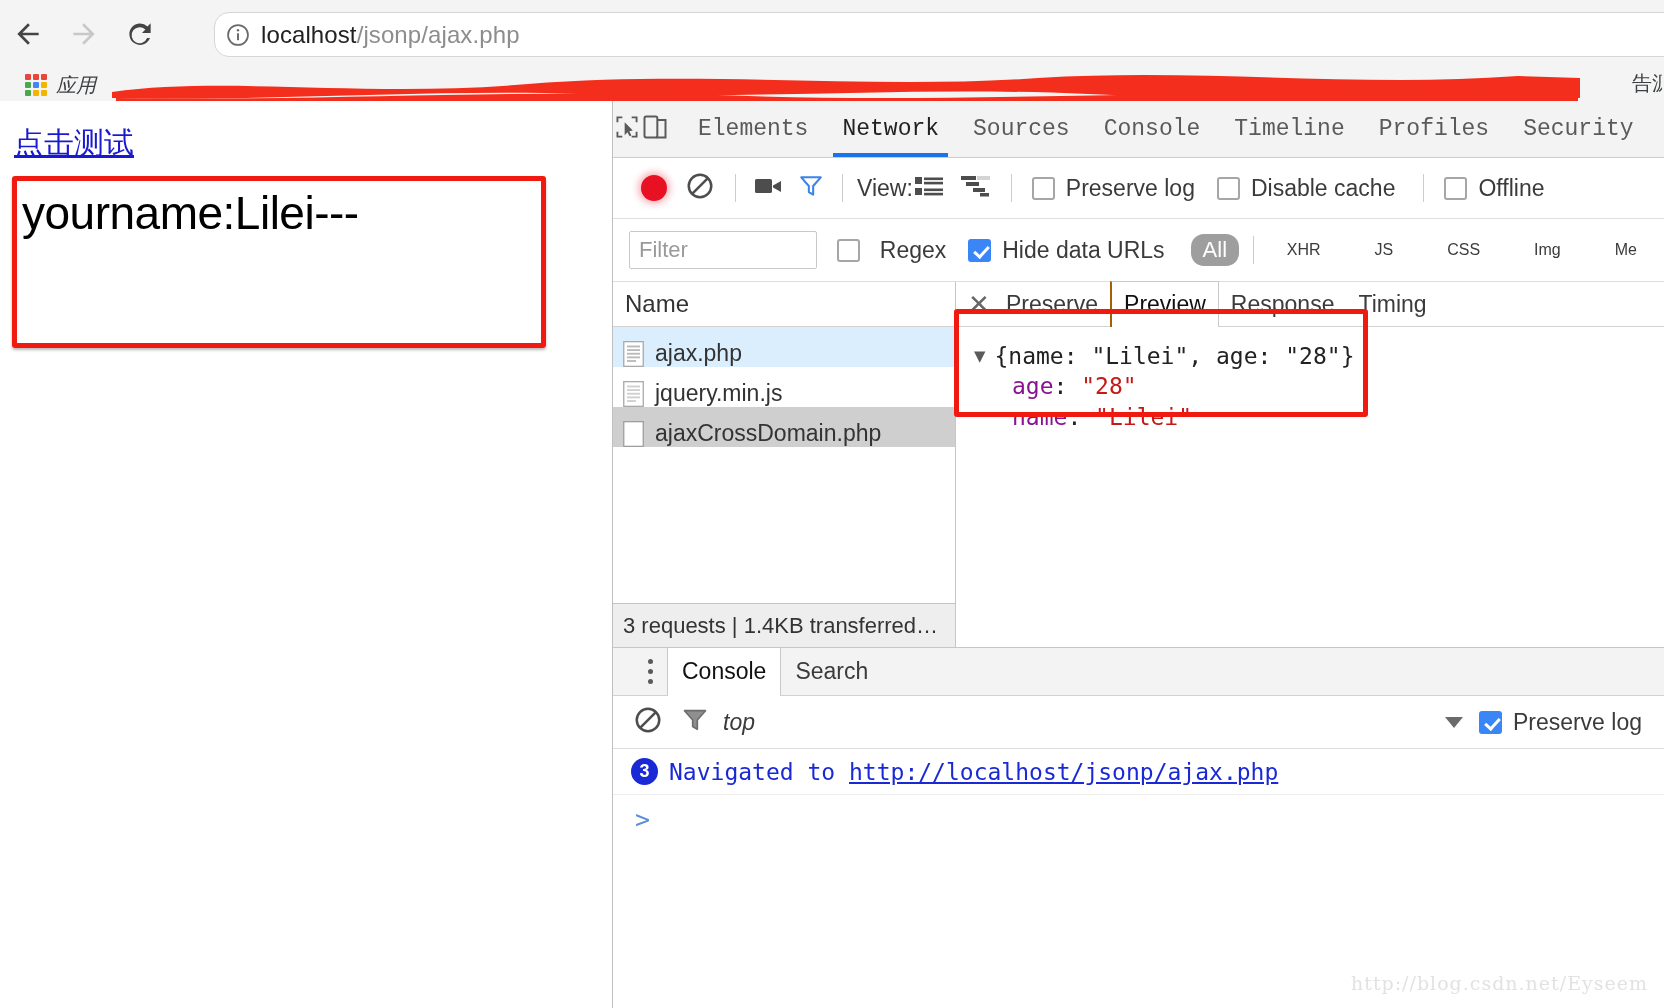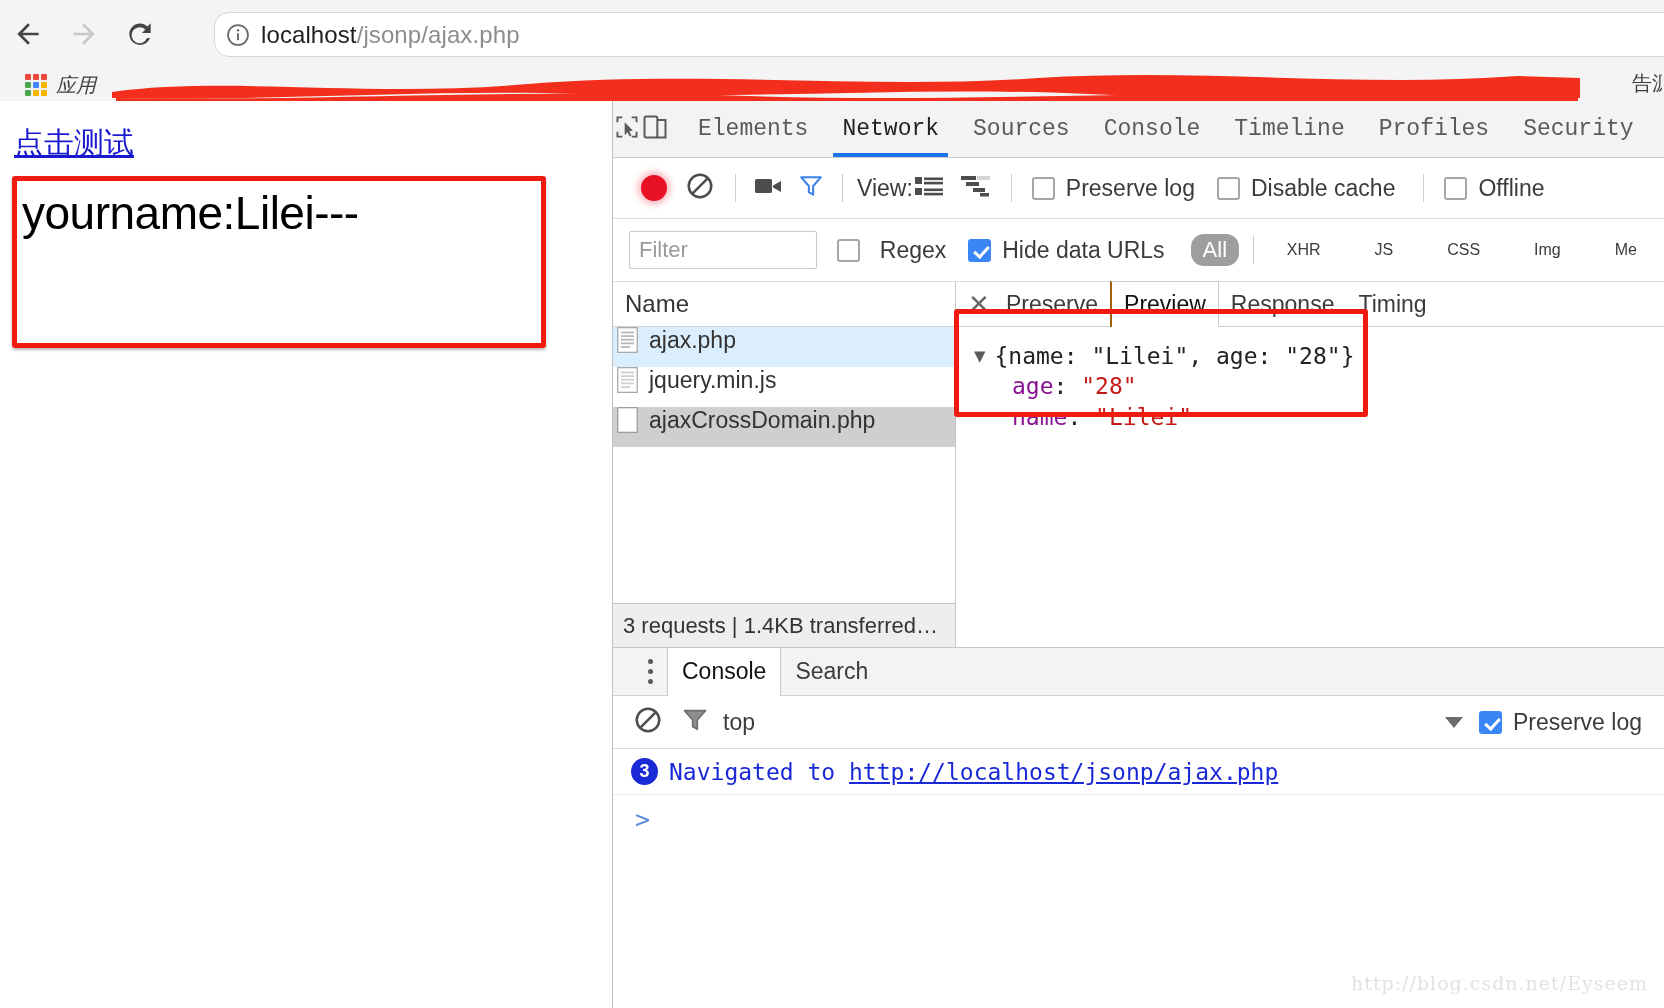--- a/index.html
+++ b/index.html
@@ -82,21 +82,21 @@
   .type-pill{font-size:22px;color:#fff;background:#9e9e9e;border-radius:13px;padding:3px 12px;
              margin:0 8px 0 4px;}
   .type-item{font-size:16px;color:#3b3b3b;margin:0 27px;white-space:nowrap;}
 
   .dt-split{display:flex;height:365px;}
   .req-pane{width:342px;border-right:1px solid #c6c6c6;display:flex;flex-direction:column;
             background:#fff;}
   .req-header{height:44px;border-bottom:1px solid #d2d2d2;display:flex;align-items:center;
               padding-left:12px;font-size:24px;color:#333;background:#fff;}
   .req-list{flex:1;overflow:hidden;}
-  .req-row{height:40px;display:flex;align-items:flex-start;padding-left:4px;font-size:23px;color:#333;}
+  .req-row{height:40px;display:flex;align-items:flex-end;padding-left:10px;font-size:23px;color:#333;}
   .req-row.selected{background:#dbeefd;}
   .req-row.hovered{background:#cfcfcf;}
   .file-icon{width:21px;height:26px;margin-right:11px;flex:none;}
   .req-status{height:43px;border-top:1px solid #c6c6c6;background:#eee;display:flex;
               align-items:center;padding-left:10px;font-size:22px;color:#333;white-space:nowrap;}
 
   .detail-pane{flex:1;display:flex;flex-direction:column;background:#fff;position:relative;}
   .detail-tabs{height:44px;background:#fff;border-bottom:1px solid #d2d2d2;display:flex;
                align-items:center;padding-left:8px;}
   .dtab{font-size:23px;color:#3b3b3b;padding:0 12px;height:44px;display:flex;align-items:center;
@@ -121,21 +121,21 @@
   .drawer-tabs{height:47px;background:#f3f3f3;border-bottom:1px solid #d2d2d2;display:flex;
                align-items:center;padding-left:20px;}
   .kebab{width:34px;height:47px;display:flex;flex-direction:column;align-items:center;
          justify-content:center;gap:5px;}
   .kebab i{width:5px;height:5px;border-radius:50%;background:#5a5a5a;display:block;}
   .dwtab{font-size:23px;color:#3b3b3b;padding:0 14px;height:47px;display:flex;align-items:center;}
   .dwtab.active{background:#fff;color:#111;border-left:1px solid #c9c9c9;
                 border-right:1px solid #c9c9c9;height:48px;}
   .console-toolbar{height:52px;background:#fff;border-bottom:1px solid #dedede;display:flex;
                    align-items:center;padding-left:20px;}
-  .ctx-label{font-size:23px;color:#3b3b3b;margin-left:14px;}
+  .ctx-label{font-size:23px;color:#3b3b3b;margin-left:14px;font-style:italic;}
   .caret{width:0;height:0;border-left:9px solid transparent;border-right:9px solid transparent;
          border-top:11px solid #6b6b6b;margin-right:16px;}
   .console-msgs{background:#fff;}
   .console-line{height:45px;display:flex;align-items:center;padding-left:18px;
                 border-bottom:1px solid #ececec;
                 font-family:"DejaVu Sans Mono","Liberation Mono",monospace;font-size:23px;}
   .badge{width:27px;height:27px;border-radius:50%;background:#1a29d6;color:#fff;font-size:18px;
          display:flex;align-items:center;justify-content:center;margin-right:11px;flex:none;
          font-family:"Liberation Sans",sans-serif;font-weight:bold;}
   .nav-msg{color:#1a29d6;}

